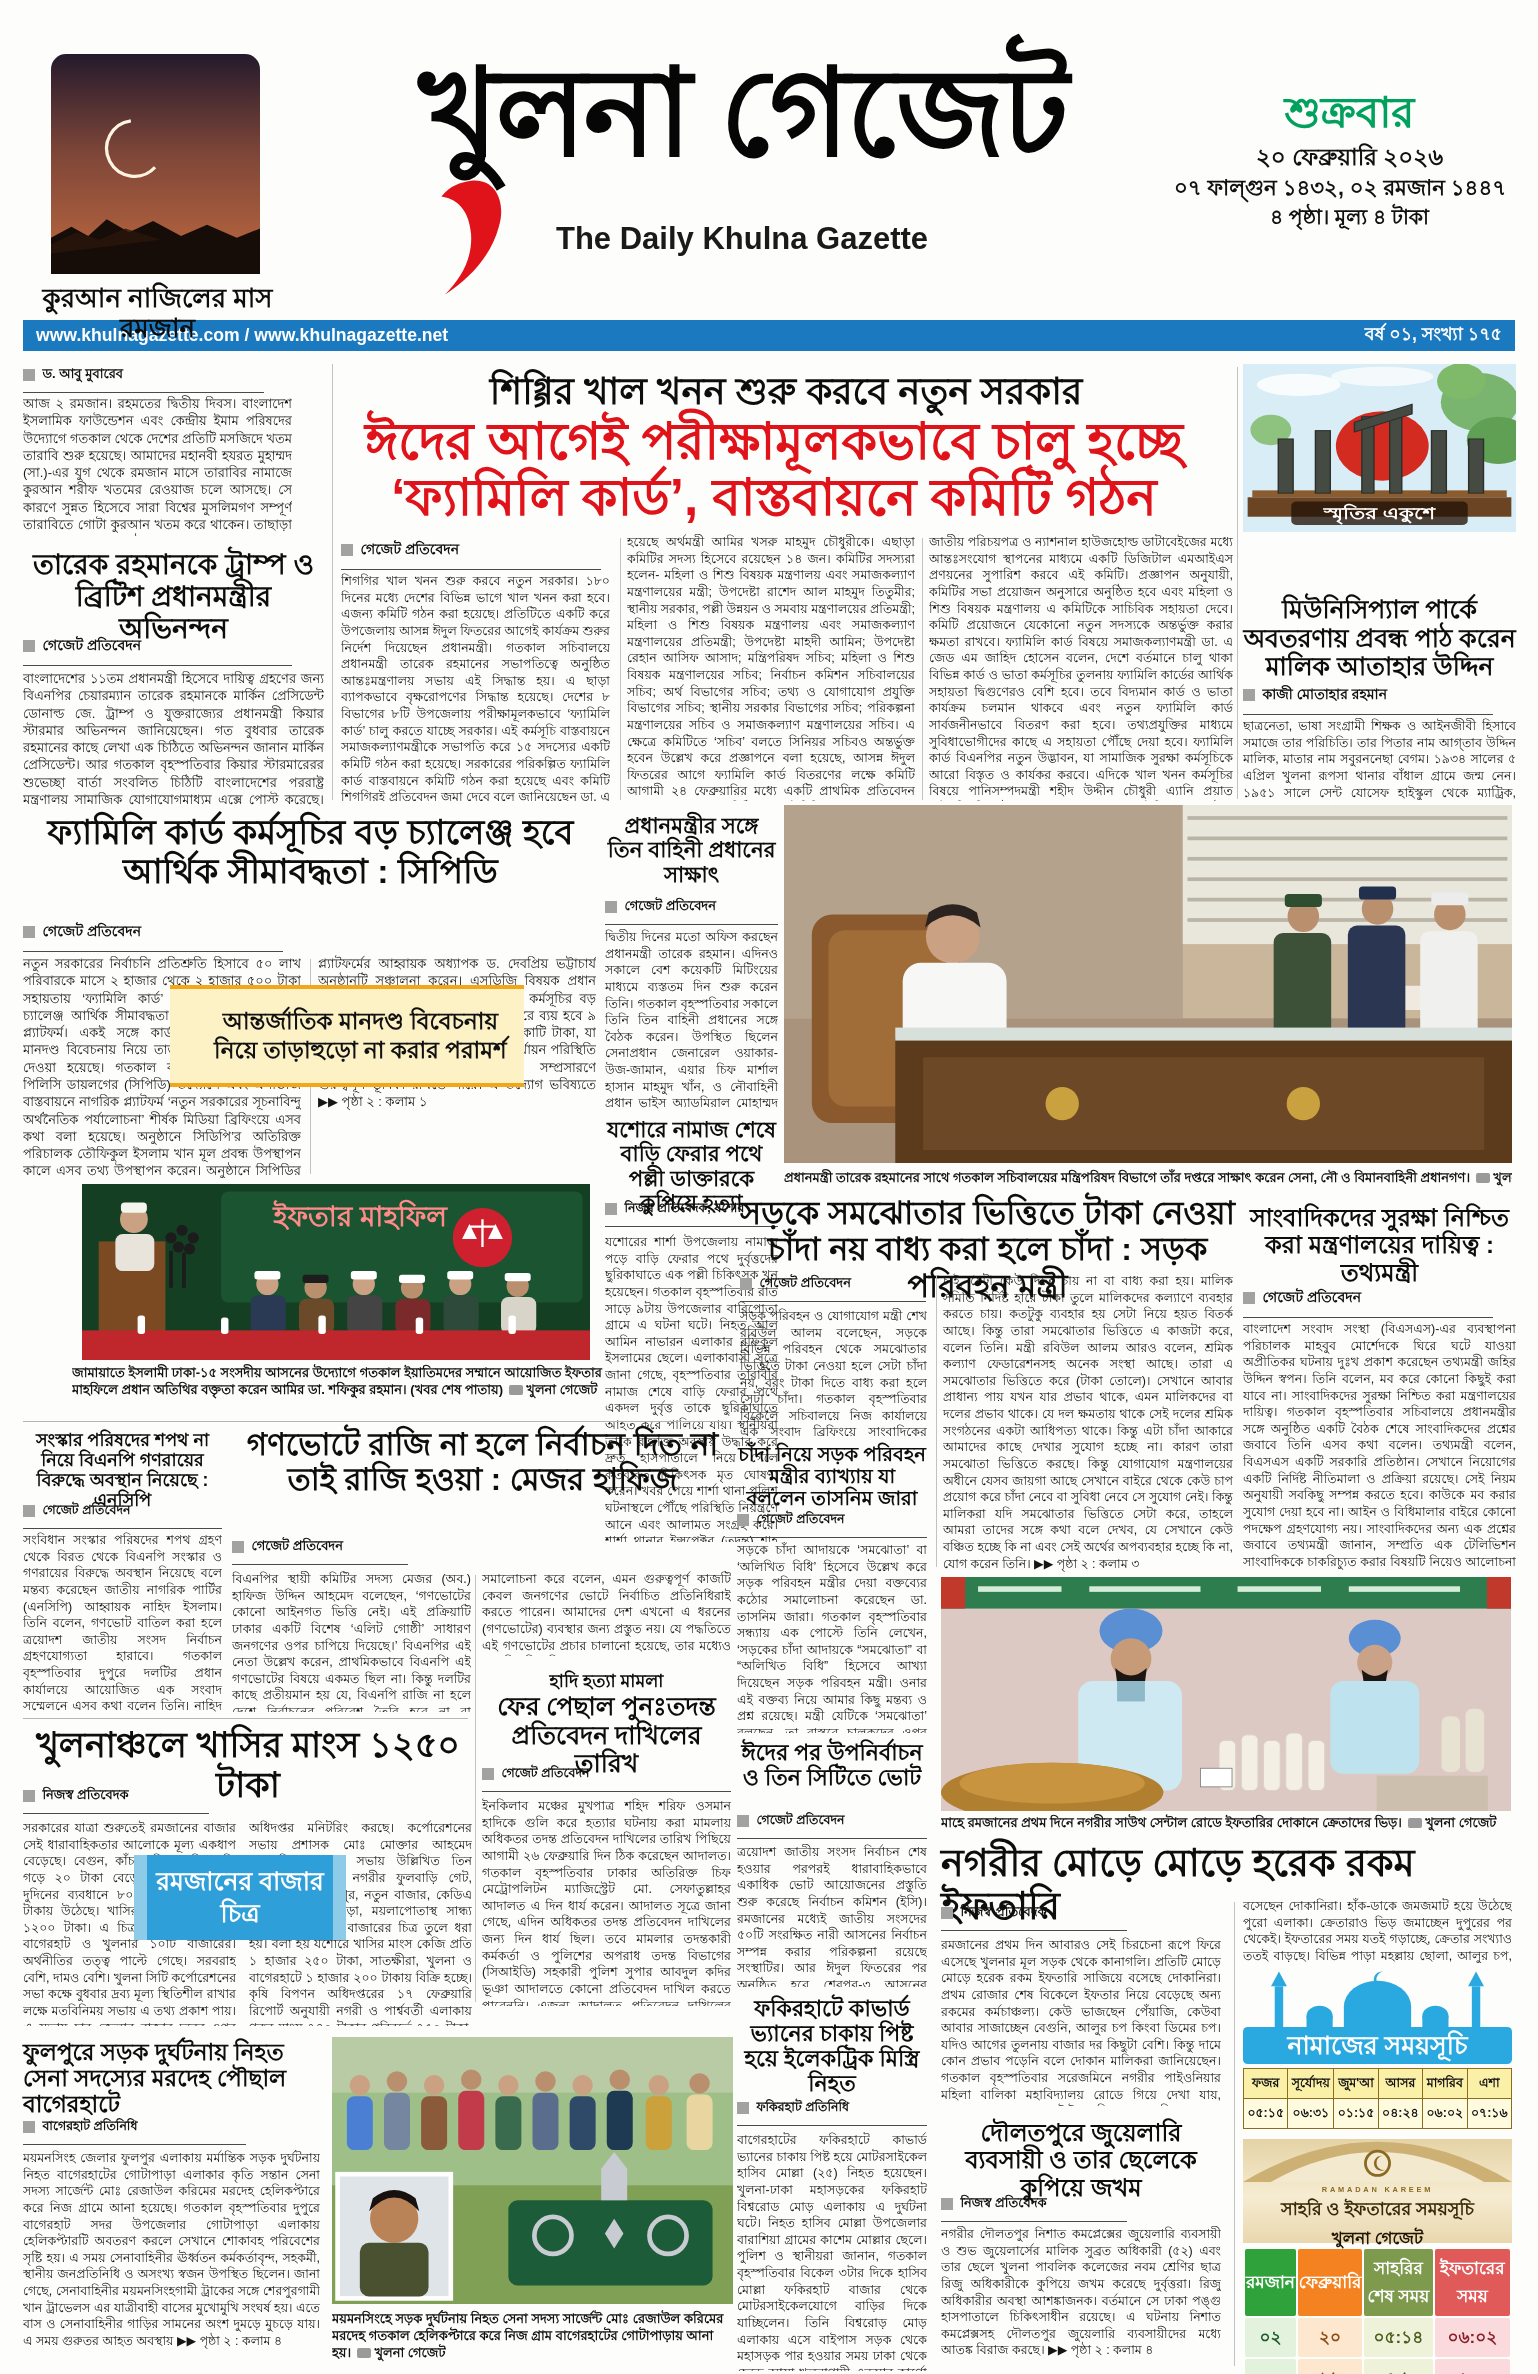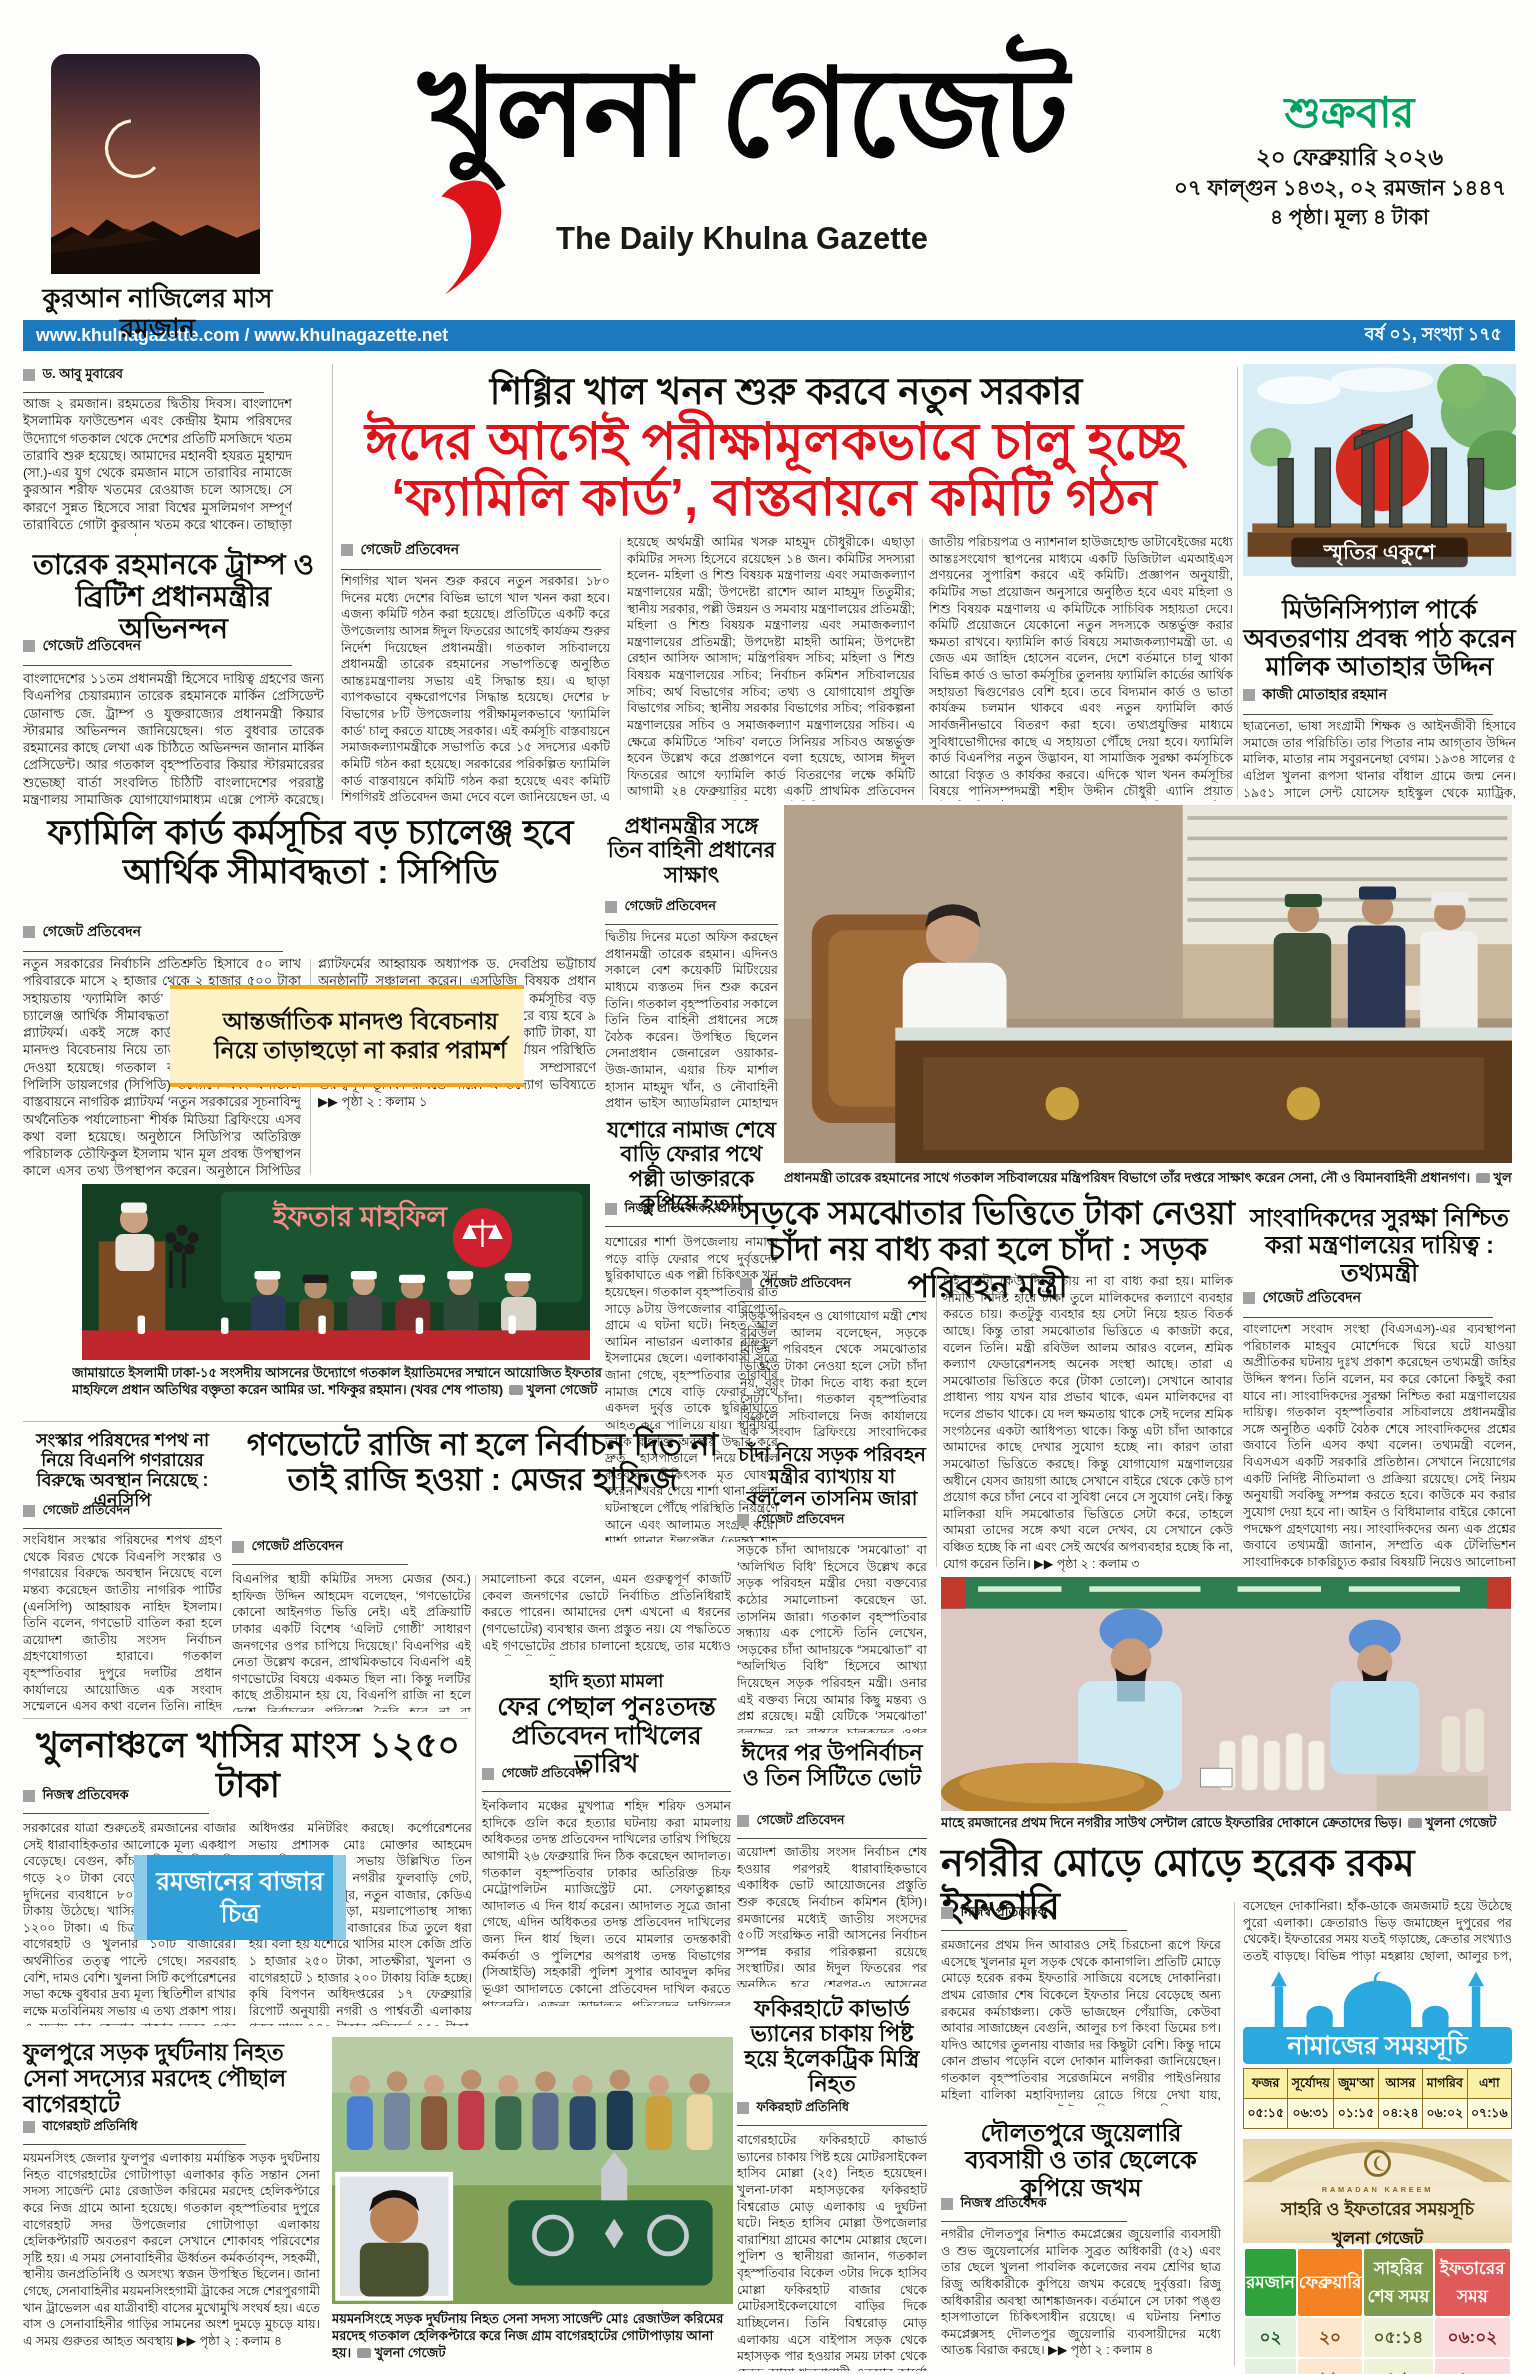--- a/index.html
+++ b/index.html
@@ -93,21 +93,21 @@
   <div class="abs by" style="left:341px;top:538px;width:260px;">
     <span class="bym"></span>
     <span>গেজেট প্রতিবেদন</span>
   </div>
   <div class="abs bd small" style="left:341px;top:573px;width:269px;height:228px;">শিগগির খাল খনন শুরু করবে নতুন সরকার। ১৮০ দিনের মধ্যে দেশের বিভিন্ন ভাগে খাল খনন করা হবে। এজন্য কমিটি গঠন করা হয়েছে। প্রতিটিতে একটি করে উপজেলায় আসন্ন ঈদুল ফিতরের আগেই কার্যক্রম শুরুর নির্দেশ দিয়েছেন প্রধানমন্ত্রী। গতকাল সচিবালয়ে প্রধানমন্ত্রী তারেক রহমানের সভাপতিত্বে অনুষ্ঠিত আন্তঃমন্ত্রণালয় সভায় এই সিদ্ধান্ত হয়। এ ছাড়া ব্যাপকভাবে বৃক্ষরোপণের সিদ্ধান্ত হয়েছে। দেশের ৮ বিভাগের ৮টি উপজেলায় পরীক্ষামূলকভাবে ‘ফ্যামিলি কার্ড’ চালু করতে যাচ্ছে সরকার। এই কর্মসূচি বাস্তবায়নে সমাজকল্যাণমন্ত্রীকে সভাপতি করে ১৫ সদস্যের একটি কমিটি গঠন করা হয়েছে। সরকারের পরিকল্পিত ফ্যামিলি কার্ড বাস্তবায়নে কমিটি গঠন করা হয়েছে এবং কমিটি শিগগিরই প্রতিবেদন জমা দেবে বলে জানিয়েছেন ডা. এ জেড এম জাহিদ হোসেন। গতকাল বৃহস্পতিবার এ সংক্রান্ত প্রজ্ঞাপন জারি করা হয়। প্রজ্ঞাপন অনুযায়ী, এই কমিটিতে সভাপতি করা</div>
   <div class="abs bd small" style="left:627px;top:534px;width:288px;height:267px;">হয়েছে অর্থমন্ত্রী আমির খসরু মাহমুদ চৌধুরীকে। এছাড়া কমিটির সদস্য হিসেবে রয়েছেন ১৪ জন। কমিটির সদস্যরা হলেন- মহিলা ও শিশু বিষয়ক মন্ত্রণালয় এবং সমাজকল্যাণ মন্ত্রণালয়ের মন্ত্রী; উপদেষ্টা রাশেদ আল মাহমুদ তিতুমীর; স্থানীয় সরকার, পল্লী উন্নয়ন ও সমবায় মন্ত্রণালয়ের প্রতিমন্ত্রী; মহিলা ও শিশু বিষয়ক মন্ত্রণালয় এবং সমাজকল্যাণ মন্ত্রণালয়ের প্রতিমন্ত্রী; উপদেষ্টা মাহদী আমিন; উপদেষ্টা রেহান আসিফ আসাদ; মন্ত্রিপরিষদ সচিব; মহিলা ও শিশু বিষয়ক মন্ত্রণালয়ের সচিব; নির্বাচন কমিশন সচিবালয়ের সচিব; অর্থ বিভাগের সচিব; তথ্য ও যোগাযোগ প্রযুক্তি বিভাগের সচিব; স্থানীয় সরকার বিভাগের সচিব; পরিকল্পনা মন্ত্রণালয়ের সচিব ও সমাজকল্যাণ মন্ত্রণালয়ের সচিব। এ ক্ষেত্রে কমিটিতে ‘সচিব’ বলতে সিনিয়র সচিবও অন্তর্ভুক্ত হবেন উল্লেখ করে প্রজ্ঞাপনে বলা হয়েছে, আসন্ন ঈদুল ফিতরের আগে ফ্যামিলি কার্ড বিতরণের লক্ষে কমিটি আগামী ২৪ ফেব্রুয়ারির মধ্যে একটি প্রাথমিক প্রতিবেদন দেবে। এছাড়াও কমিটির কার্যপরিধিতে বলা হয়েছে, নবগঠিত এই কমিটি ‘ফ্যামিলি কার্ড’ বাস্তবায়নের একটি উপযুক্ত ডিজাইন প্রণয়ন এবং সুবিধাভোগী নির্বাচন পদ্ধতি প্রণয়ন; প্রাথমিক পর্যায় দেশের ৮টি বিভাগের প্রতিটিতে ১টি করে উপজেলায় ‘ফ্যামিলি কার্ড’ প্রবর্তনের ব্যবস্থা গ্রহণ। প্রজ্ঞাপনে আরও জানানো হয়, নারীদের জন্য বিদ্যমান অন্য কোনো কর্মসূচিকে এই কার্ডের ভিত্তি হিসেবে ব্যবহার করা যায় কি না, কমিটি তা পর্যালোচনা করবে। এ ছাড়া সুবিধাভোগীদের ডাটাবেজ তৈরির লক্ষ্যে</div>
   <div class="abs bd small" style="left:929px;top:534px;width:304px;height:267px;">জাতীয় পরিচয়পত্র ও ন্যাশনাল হাউজহোল্ড ডাটাবেইজের মধ্যে আন্তঃসংযোগ স্থাপনের মাধ্যমে একটি ডিজিটাল এমআইএস প্রণয়নের সুপারিশ করবে এই কমিটি। প্রজ্ঞাপন অনুযায়ী, কমিটির সভা প্রয়োজন অনুসারে অনুষ্ঠিত হবে এবং মহিলা ও শিশু বিষয়ক মন্ত্রণালয় এ কমিটিকে সাচিবিক সহায়তা দেবে। কমিটি প্রয়োজনে যেকোনো নতুন সদস্যকে অন্তর্ভুক্ত করার ক্ষমতা রাখবে। ফ্যামিলি কার্ড বিষয়ে সমাজকল্যাণমন্ত্রী ডা. এ জেড এম জাহিদ হোসেন বলেন, দেশে বর্তমানে চালু থাকা বিভিন্ন কার্ড ও ভাতা কর্মসূচির তুলনায় ফ্যামিলি কার্ডের আর্থিক সহায়তা দ্বিগুণেরও বেশি হবে। তবে বিদ্যমান কার্ড ও ভাতা কার্যক্রম চলমান থাকবে এবং নতুন ফ্যামিলি কার্ড সার্বজনীনভাবে বিতরণ করা হবে। তথ্যপ্রযুক্তির মাধ্যমে সুবিধাভোগীদের কাছে এ সহায়তা পৌঁছে দেয়া হবে। ফ্যামিলি কার্ড বিএনপির নতুন উদ্ভাবন, যা সামাজিক সুরক্ষা কর্মসূচিকে আরো বিস্তৃত ও কার্যকর করবে। এদিকে খাল খনন কর্মসূচির বিষয়ে পানিসম্পদমন্ত্রী শহীদ উদ্দীন চৌধুরী এ্যানি প্রয়াত রাষ্ট্রপতি জিয়াউর রহমানের খাল খনন কর্মসূচির প্রসঙ্গ টেনে বলেন, জিয়াউর রহমান এই কর্মসূচিকে একটি বিপ্লবে পরিণত করেছিলেন। প্রধানমন্ত্রী তারেক রহমান নির্বাচনের আগে থেকে বারবার উল্লেখ করেছেন, খাল পুনঃখননের মাধ্যমে মানুষ যেন সুবিধা পায়। আন্তঃমন্ত্রণালয় সভায় সিদ্ধান্ত হয়েছে স্থানীয় সরকার, পানি, দুর্যোগ ও কৃষি মন্ত্রণালয় সমন্বিত হয়ে কাজ করবে। ▶▶ পৃষ্ঠা ২ : কলাম ১</div>
   <div class="vr" style="left:620px;top:538px;height:262px;"></div>
   <div class="vr" style="left:922px;top:538px;height:262px;"></div>
 
-  <div class="abs" style="left:1243px;top:364px;width:273px;height:212px;">
+  <div class="abs" style="left:1243px;top:364px;width:273px;height:168px;">
     <svg width="100%" height="100%" viewBox="0 0 294 242" preserveAspectRatio="none">
       <rect width="294" height="242" fill="#d9edf6"></rect>
       <ellipse cx="60" cy="30" rx="45" ry="16" fill="#ffffff" opacity="0.8"></ellipse>
       <ellipse cx="150" cy="18" rx="55" ry="14" fill="#ffffff" opacity="0.7"></ellipse>
       <circle cx="255" cy="55" r="42" fill="#6fae62" opacity="0.9"></circle>
       <circle cx="275" cy="110" r="34" fill="#5fa055"></circle>
       <circle cx="235" cy="25" r="26" fill="#7fba6a"></circle>
       <circle cx="30" cy="95" r="22" fill="#7fba6a" opacity="0.85"></circle>
       <circle cx="150" cy="118" r="50" fill="#d42b20"></circle>
       <rect x="10" y="182" width="274" height="10" fill="#8a5c30"></rect>

